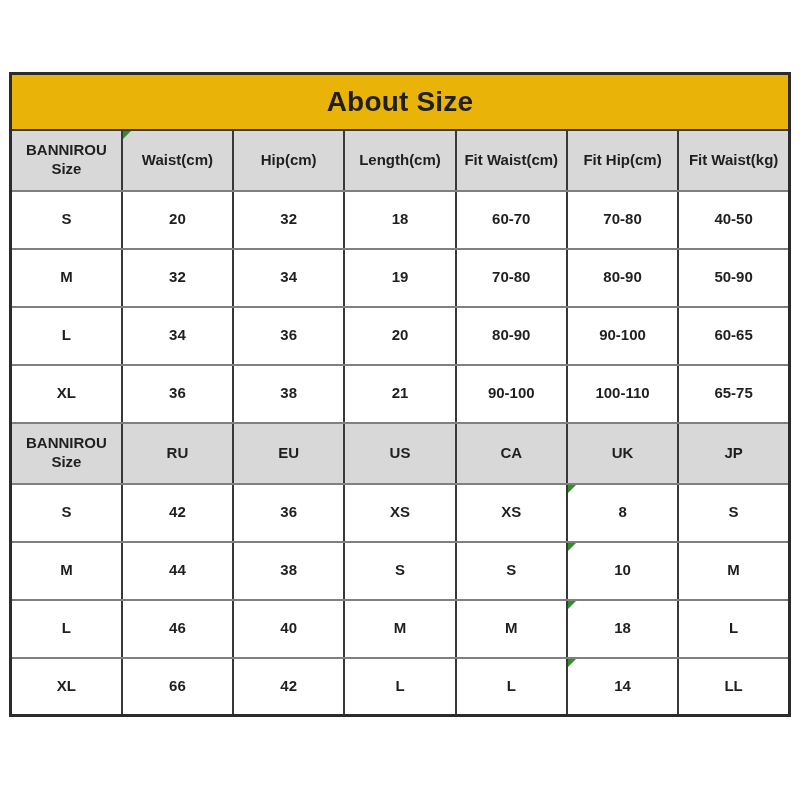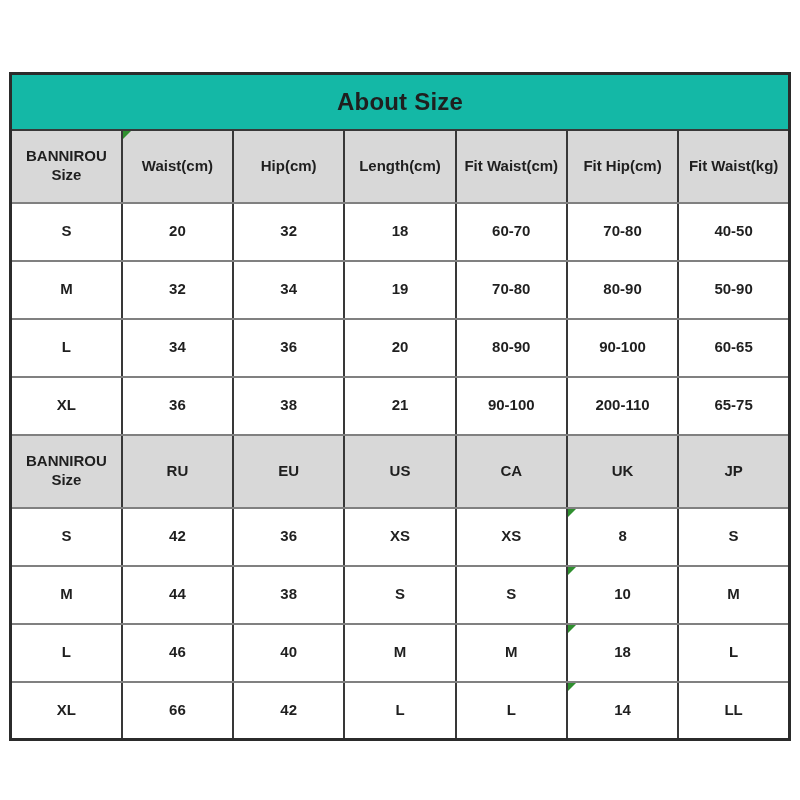--- a/index.html
+++ b/index.html
@@ -21,26 +21,26 @@
     border-bottom-color:var(--grid_horizontal,#808080);
     border-left-color:var(--grid_vertical,#383838);
     border-right-color:var(--grid_vertical,#383838);
     text-align:center;vertical-align:middle;
     font-weight:bold;font-size:15px;
     padding:2px;position:relative;
     background:#ffffff;color:var(--text,#1f1f1f);
     line-height:1.25;
   }
   tr.r-title td{
-    font-size:24px;letter-spacing:0.2px;
+    font-size:28px;letter-spacing:0.2px;
     border-bottom-color:var(--grid_vertical,#383838);
-    background:#14b8a6;
+    background:#eab308;
   }
   tr.r-title{height:56px;}
-  tr.r-head{height:73px;}
+  tr.r-head{height:61px;}
   tr.r-head td{background:var(--header_bg,#d8d8d8);}
   tr.r-data{height:58px;}
   .flag-tri{
     position:absolute;top:0;left:0;width:0;height:0;display:block;
     border-top:8px solid var(--flag_green,#2f8f2f);
     border-right:8px solid transparent;
   }
 </style>
 </head>
 <body>
@@ -92,21 +92,21 @@
       <td>80-90</td>
       <td>90-100</td>
       <td>60-65</td>
     </tr>
     <tr class="r-data">
       <td>XL</td>
       <td>36</td>
       <td>38</td>
       <td>21</td>
       <td>90-100</td>
-      <td>200-110</td>
+      <td>100-110</td>
       <td>65-75</td>
     </tr>
 
     <tr class="r-head">
       <td>
         <div>BANNIROU</div>
         <div>Size</div>
       </td>
       <td><span>RU</span></td>
       <td><span>EU</span></td>

